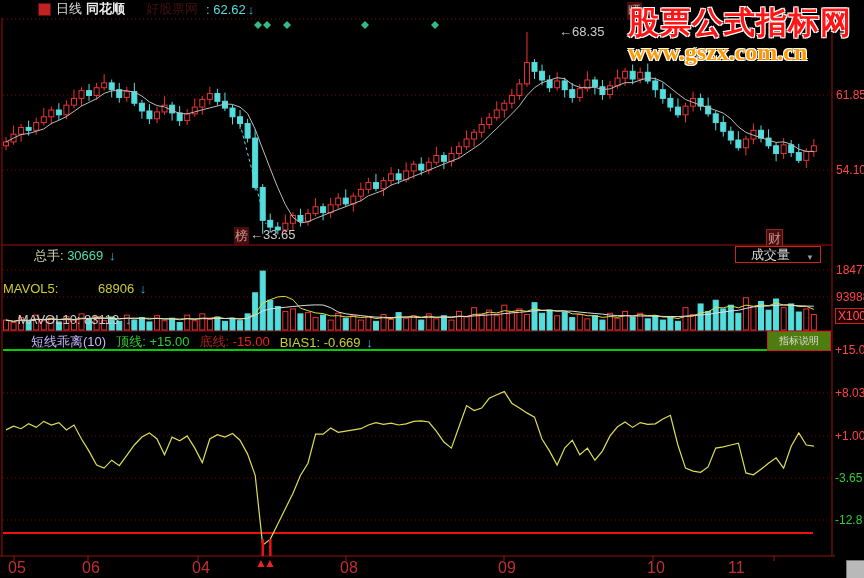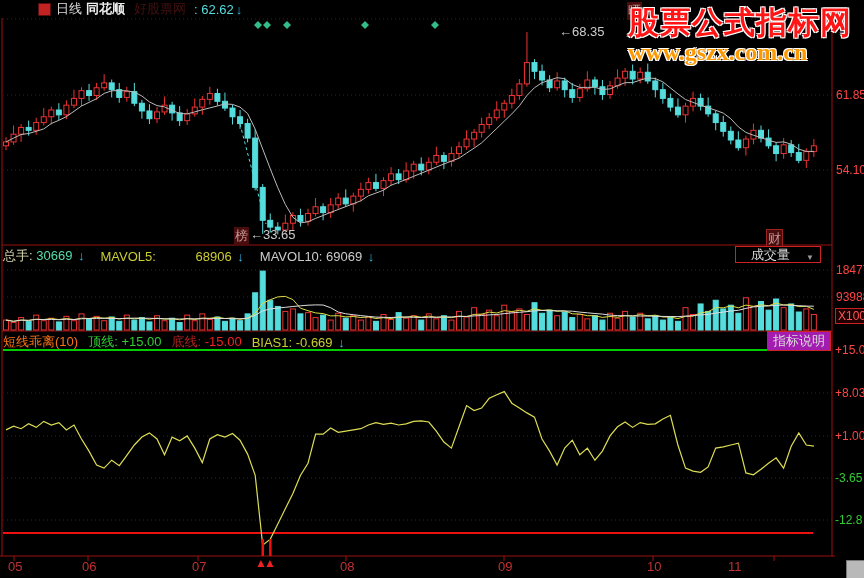--- a/index.html
+++ b/index.html
@@ -5,56 +5,56 @@
   html,body{margin:0;padding:0;background:#000;}
   body{width:864px;height:578px;overflow:hidden;position:relative;
        font-family:"Liberation Sans","DejaVu Sans",sans-serif;}
   #chart-svg{position:absolute;left:0;top:0;z-index:1;}
   .abs{position:absolute;z-index:5;white-space:nowrap;}
   
   #hdr{left:2px;top:1px;height:16px;display:flex;align-items:center;font-size:13px;z-index:6;padding-left:36px;}
   #app-icon{width:11px;height:11px;background:#c32222;border:1px solid #5a1010;margin-right:5px;}
   .hdr-period{color:#dddddd;}
   .hdr-app{color:#eeeeee;font-weight:bold;margin-left:4px;}
-  .hdr-faint{color:#431111;margin-left:9px;}
+  .hdr-faint{color:#431111;margin-left:21px;}
   .hdr-price{color:#55dddd;margin-left:8px;}
   .arrow{color:#33bbee;margin-left:2px;}
   
   #wm{right:12px;top:7px;text-align:left;z-index:40;line-height:1.05;font-family:Liberation Serif, serif;}
   #wm .t{font-size:31px;font-weight:bold;color:#ff1515;letter-spacing:1px;
     text-shadow:1px 1px 0 #fff,-1px -1px 0 #fff,1px -1px 0 #fff,-1px 1px 0 #fff;}
   #wm .u{font-size:24px;font-weight:bold;color:#ff9900;margin-right:1px;
     text-shadow:1px 1px 0 #fff,-1px -1px 0 #fff,1px -1px 0 #fff,-1px 1px 0 #fff;}
   
   .stray{font-size:13px;color:#c59595;background:#4a0d0d;padding:0 1px;z-index:4;}
   #stray-right{border:1px solid #992222;}
   
   .anno{color:#cccccc;font-size:13px;z-index:6;}
   
-  #vol-hdr{left:3px;top:247px;display:flex;gap:16px;font-size:13px;align-items:center;z-index:6;}
+  #vol-hdr{left:3px;top:247px;display:flex;gap:16px;font-size:13px;align-items:center;z-index:6;flex-direction:column;}
   #bias-hdr{left:3px;top:333px;display:flex;gap:10px;font-size:13px;align-items:center;z-index:6;}
   .lbl-zs{color:#d8d8b0;} .val-zs{color:#55ddaa;}
   .lbl-m5{color:#cccc33;} .val-m5{color:#cccc33;padding-left:36px;}
   .lbl-m10{color:#cccccc;} .val-m10{color:#cccccc;}
-  .bias-name{color:#f97316;}
+  .bias-name{color:#c4b5fd;margin-left:28px;}
   .lbl-top{color:#33cc33;} .val-top{color:#33cc33;}
   .lbl-bot{color:#aa2222;} .val-bot{color:#ee2222;}
   .lbl-b1{color:#cccc33;} .val-b1{color:#cccc33;}
   
   #vol-dd{left:735px;top:246px;width:86px;height:17px;border:1px solid #c22;
     color:#dddddd;font-size:13px;line-height:16px;padding-left:15px;box-sizing:border-box;z-index:6;background:#000;}
   #vol-dd .caret{position:absolute;right:6px;top:3px;font-size:8px;color:#999;}
-  #ind-btn{left:767px;top:331px;width:64px;height:20px;border:1px solid #c22;background:#a21caf;
-    color:#dddddd;font-size:13px;text-align:center;line-height:18px;box-sizing:border-box;z-index:6;}
+  #ind-btn{left:767px;top:331px;width:64px;height:20px;border:1px solid #c22;background:#4d7c0f;
+    color:#dddddd;font-size:10px;text-align:center;line-height:18px;box-sizing:border-box;z-index:6;}
   
   .ax{position:absolute;font-size:12px;z-index:5;white-space:nowrap;}
   .ax-red{color:#ff4444;} .ax-green{color:#33cc33;}
   #x100{left:835px;top:308px;border:1px solid #c22;background:#200000;color:#ff5555;
     font-size:12px;padding:0 2px;z-index:5;}
-  .tx{position:absolute;top:559px;font-size:13px;color:#c03030;z-index:5;}
+  .tx{position:absolute;top:559px;font-size:16px;color:#c03030;z-index:5;}
   #sig-tri{left:255px;top:556px;color:#ee2222;font-size:12px;letter-spacing:-3px;z-index:6;}
   #grip{left:846px;top:560px;width:18px;height:18px;background:#b9b9b9;
     border-left:1px solid #777;border-top:1px solid #777;z-index:6;}
 </style>
 </head>
 <body>
 
 <svg id="chart-svg" width="864" height="578">
     <g>
       <line x1="3" y1="19" x2="832" y2="19" stroke="#8a0000" stroke-width="1" stroke-dasharray="1 3"></line>
@@ -460,21 +460,21 @@
 <div class="abs anno" style="left:250px;top:227px;">←33.65</div>
 
 <div class="abs" id="vol-hdr">
   <span><span class="lbl-zs">总手:</span>
         <span class="val-zs">30669</span>
         <span class="arrow">↓</span></span>
   <span><span class="lbl-m5">MAVOL5:</span>
         <span class="val-m5">68906</span>
         <span class="arrow">↓</span></span>
   <span><span class="lbl-m10">MAVOL10:</span>
-        <span class="val-m10">69069</span>
+        <span class="val-m10">83113</span>
         <span class="arrow">↓</span></span>
 </div>
 
 <div class="abs" id="vol-dd">
   <span>成交量</span>
   <span class="caret">▼</span>
 </div>
 
 <div class="abs" id="bias-hdr">
   <span class="bias-name">短线乖离(10)</span>
@@ -500,18 +500,18 @@
     <div class="ax ax-red" style="left: 836px; top: 163px;">54.10</div>
     <div class="ax ax-red" style="left: 836px; top: 263px;">18477</div>
     <div class="ax ax-red" style="left: 836px; top: 290px;">93988</div>
     <div class="ax ax-red" style="left: 835px; top: 343px;">+15.00</div>
     <div class="ax ax-red" style="left: 835px; top: 386px;">+8.03</div>
     <div class="ax ax-red" style="left: 835px; top: 429px;">+1.00</div>
     <div class="ax ax-green" style="left: 835px; top: 471px;">-3.65</div>
     <div class="ax ax-green" style="left: 835px; top: 513px;">-12.8</div>
     <div class="tx" style="left: 8px;">05</div>
     <div class="tx" style="left: 82px;">06</div>
-    <div class="tx" style="left: 192px;">07</div>
+    <div class="tx" style="left: 192px;">04</div>
     <div class="tx" style="left: 340px;">08</div>
     <div class="tx" style="left: 498px;">09</div>
     <div class="tx" style="left: 647px;">10</div>
     <div class="tx" style="left: 728px;">11</div>
   </div>
 
 </body></html>

